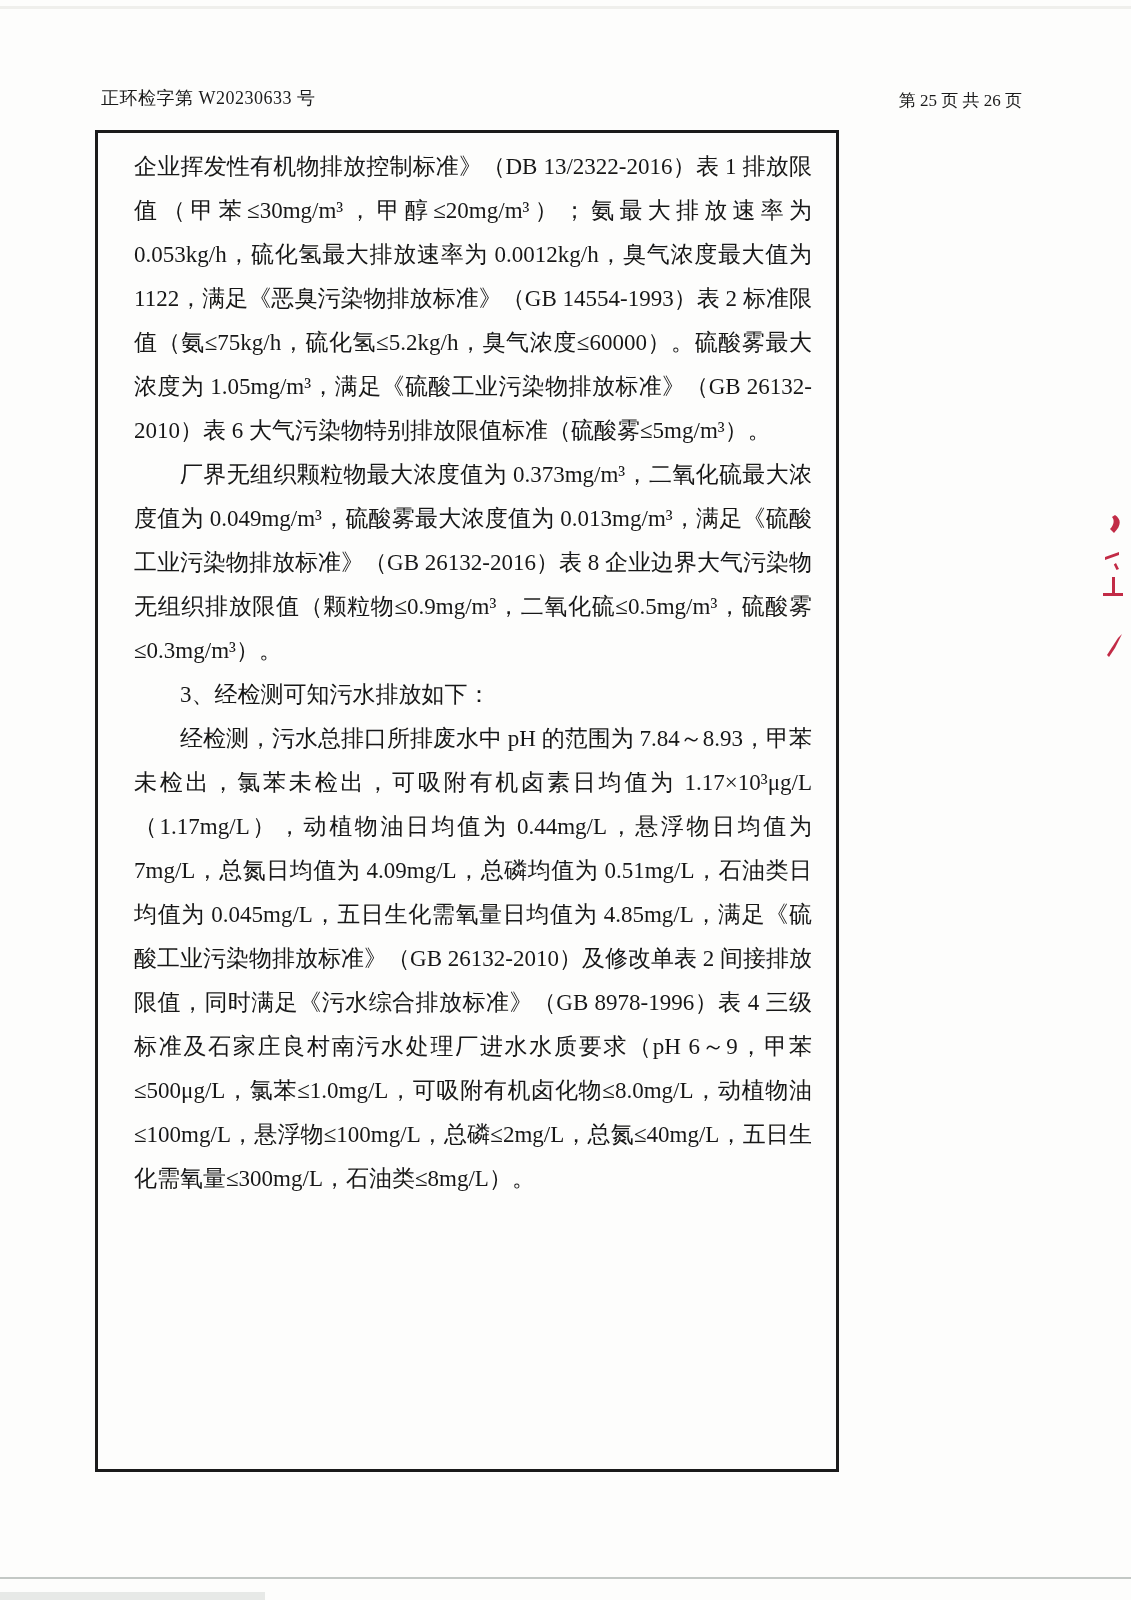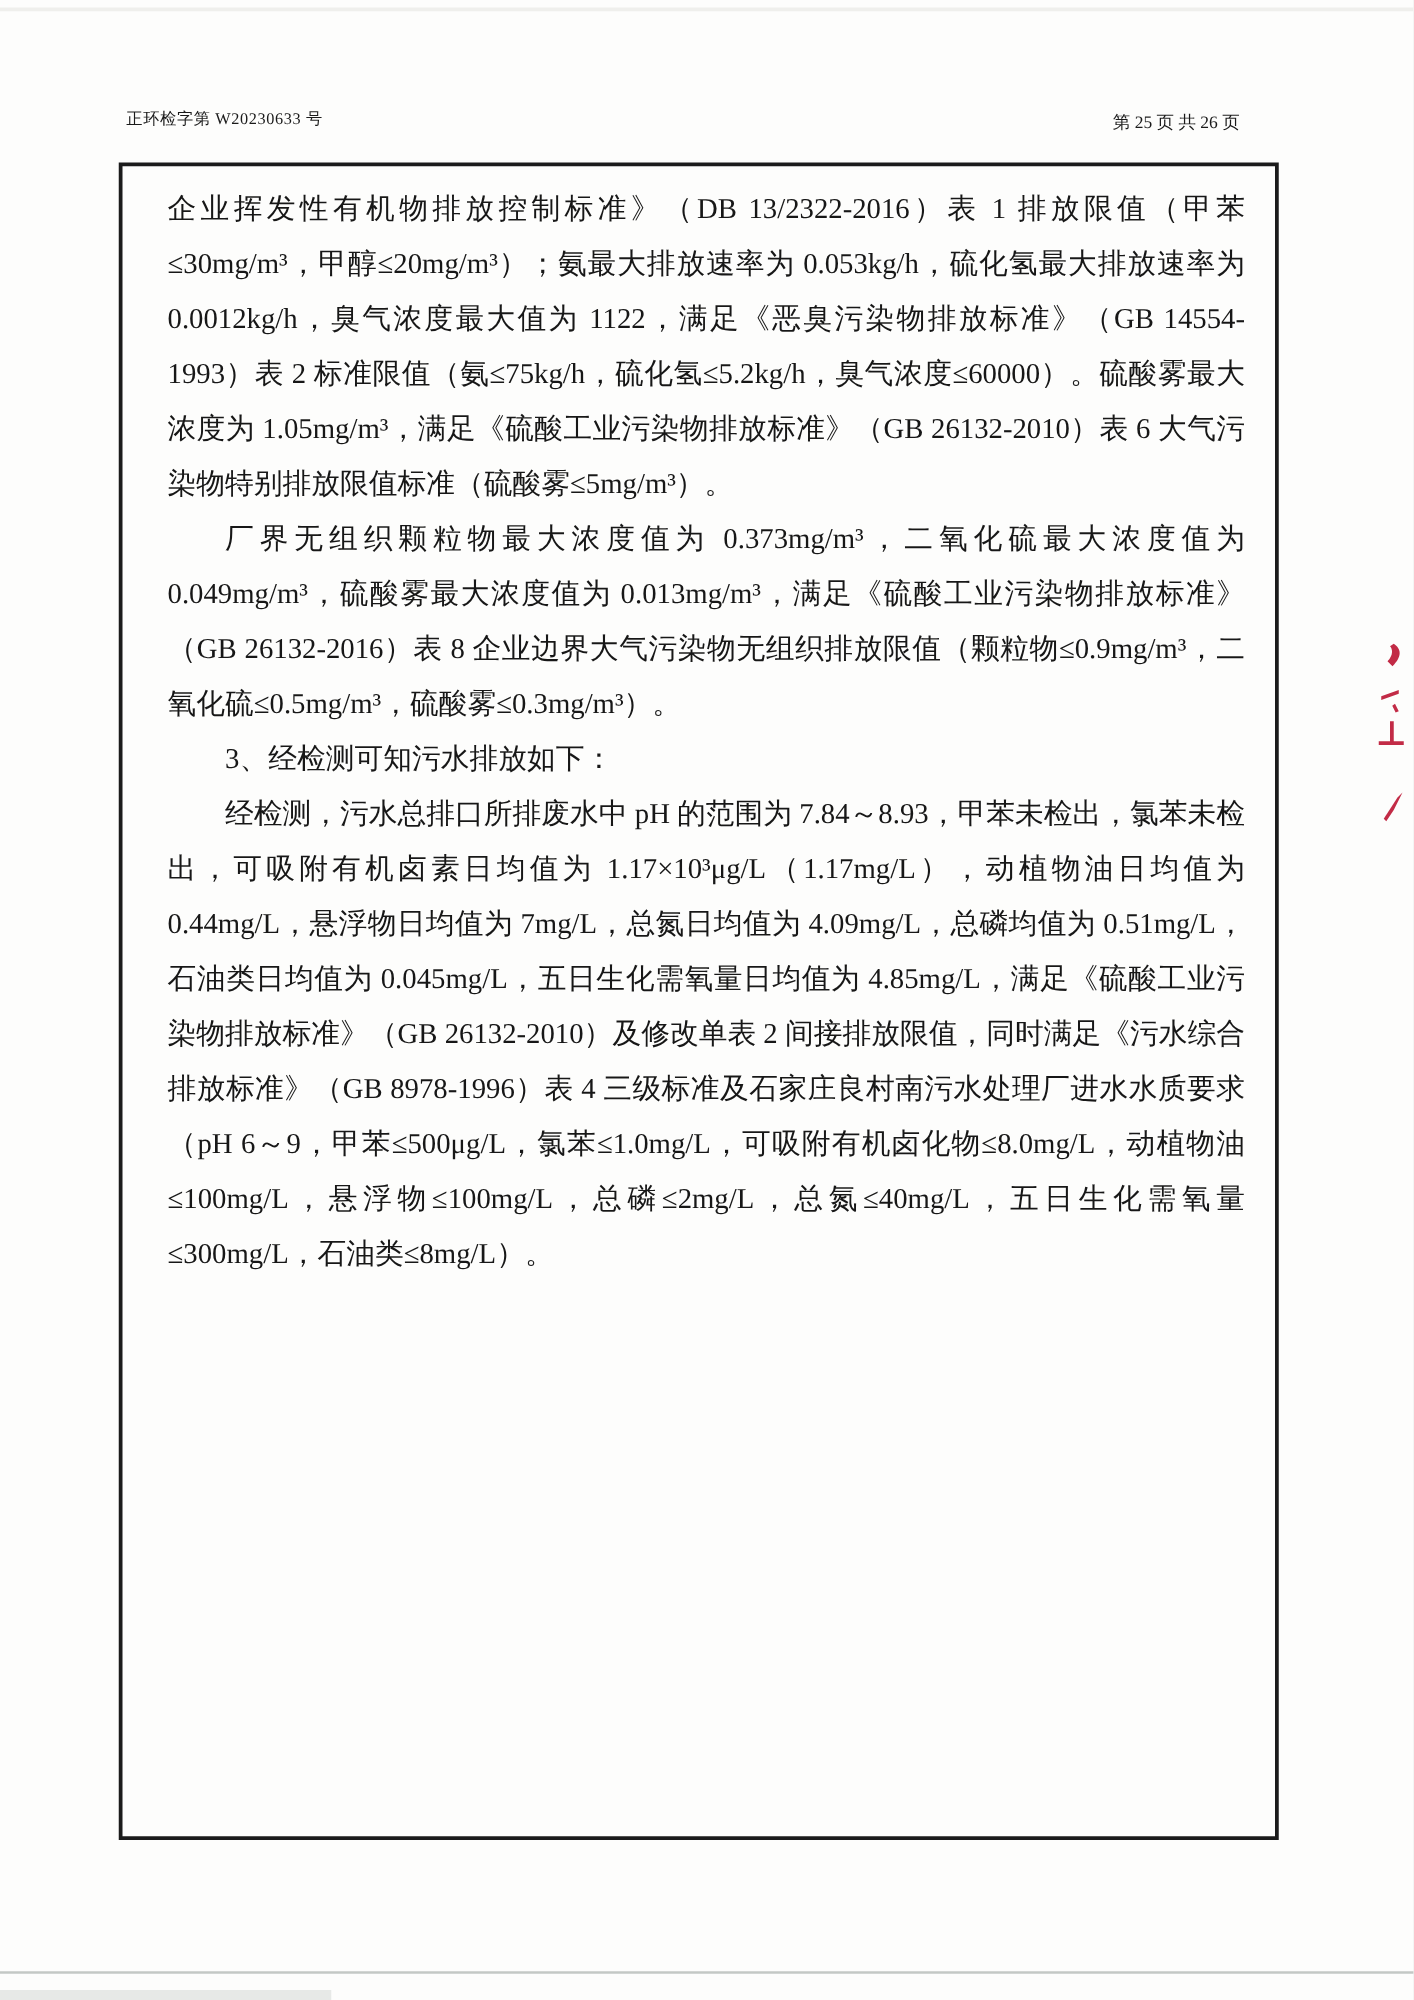--- a/index.html
+++ b/index.html
@@ -32,37 +32,37 @@
   .scan-smudge-bottom-left {
     position: absolute;
     left: 0; top: 1592px;
     width: 265px; height: 8px;
     background: #e7e9e7;
   }
   
   .doc-number {
     position: absolute;
     left: 101px; top: 86px;
-    font-size: 13px;
+    font-size: 18px;
     letter-spacing: 0.5px;
     white-space: nowrap;
   }
   .page-indicator {
     position: absolute;
     left: 860px; top: 89px;
     width: 162px;
-    text-align: center;
-    font-size: 14px;
+    text-align: right;
+    font-size: 17px;
     white-space: nowrap;
   }
   
   .content-box {
     position: absolute;
     left: 95px; top: 130px;
-    width: 928px; height: 1342px;
+    width: 744px; height: 1342px;
     box-sizing: border-box;
     border: 3px solid #1b1b1b;
     padding: 12px 24px 0 36px;
     overflow: hidden;
     background: transparent;
   }
   .content-box p {
     margin: 0;
     font-size: 23px;
     line-height: 44px;

